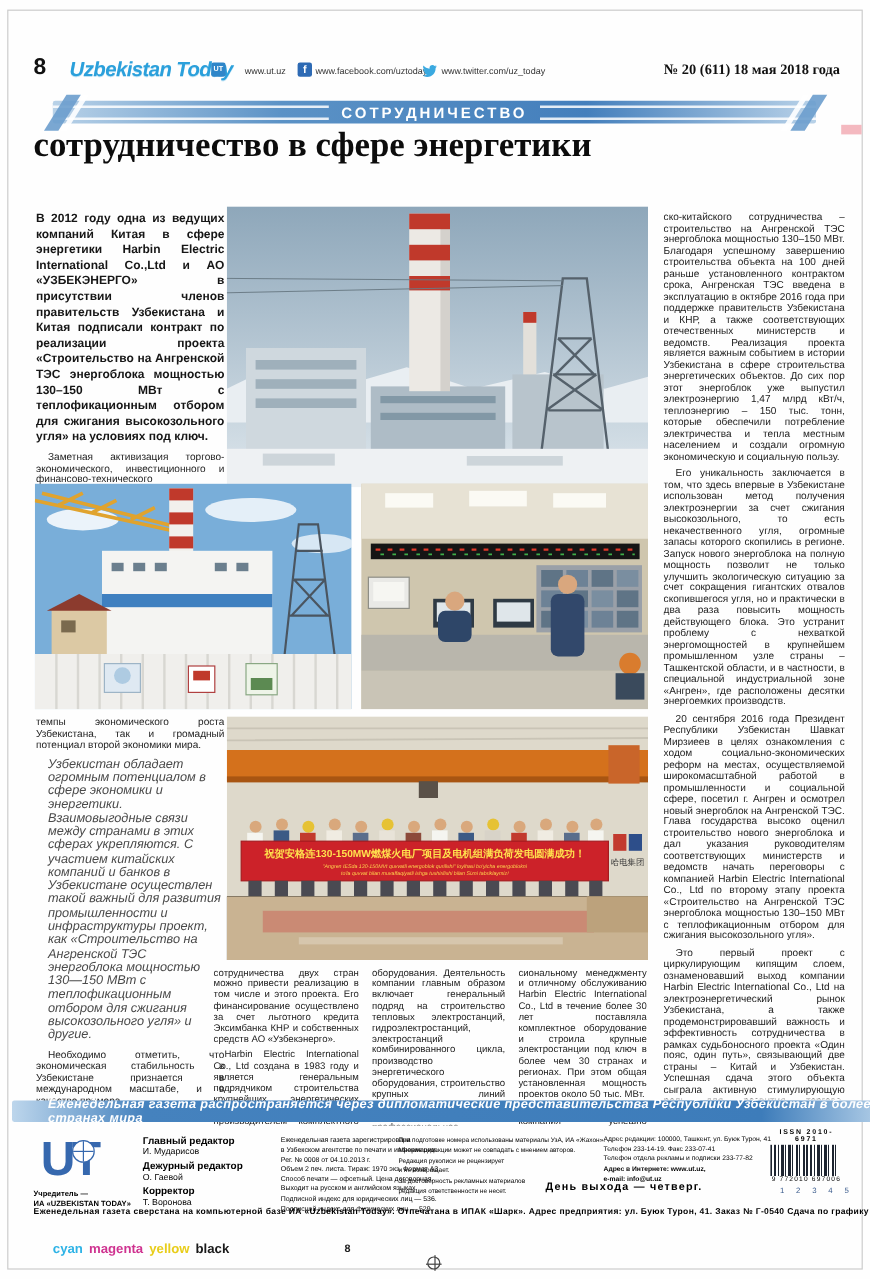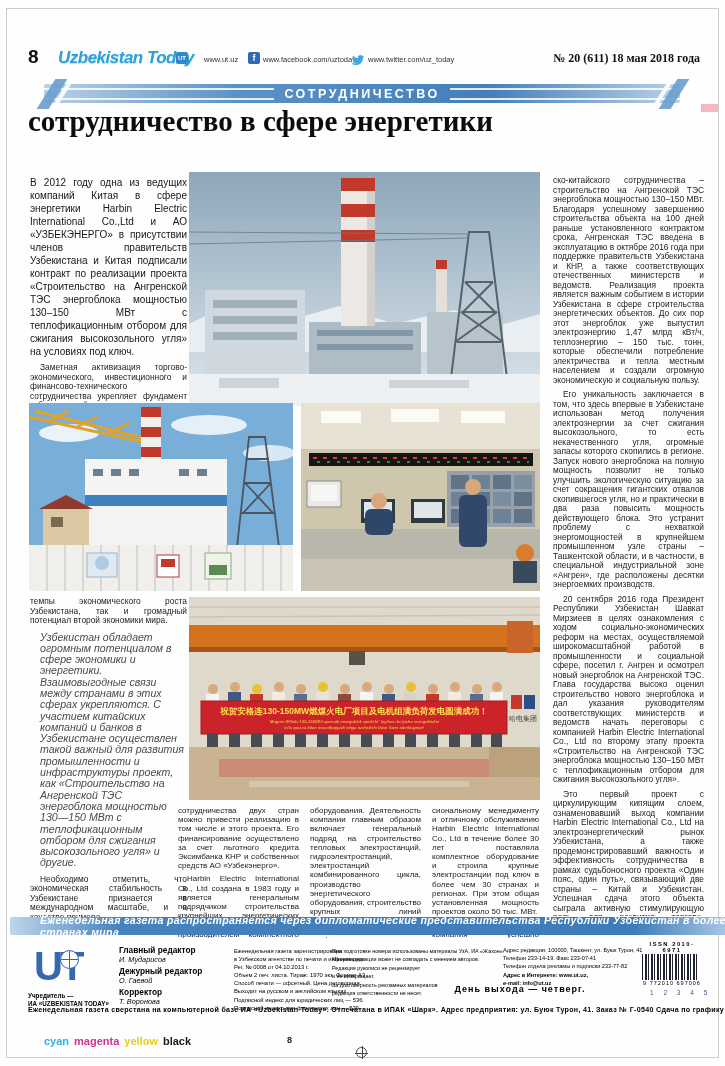--- a/index.html
+++ b/index.html
@@ -26,40 +26,40 @@
   .rib-line{flex:1;height:8px;border-top:2px solid rgba(255,255,255,.85);border-bottom:2px solid rgba(255,255,255,.85);}
   .rib-text{color:#fff;font-weight:bold;font-size:12.5px;letter-spacing:2.5px;padding:0 10px;}
   .slash{position:absolute;width:12px;height:30px;background:#6b9dcd;transform:skewX(-32deg);opacity:.9;}
   .slash.s2{background:#fff;width:5px;}
 
   
   .headline{font-family:"Liberation Serif",serif;font-weight:bold;font-size:29px;line-height:31px;color:#0c0c0c;}
 
   
   .bodycol p{margin:0 0 5px 0;font-size:8.4px;line-height:9.5px;text-align:justify;text-indent:10px;}
-  .lead{font-weight:normal;font-size:10px !important;line-height:13px !important;text-indent:0 !important;color:#161616;}
+  .lead{font-weight:bold;font-size:10px !important;line-height:13px !important;text-indent:0 !important;color:#161616;}
   .quote{font-style:italic;color:#4a4a4a;font-size:10.6px;line-height:11.3px;padding-left:10px;margin:6px 0;}
   .smallcol p{margin:0 0 4px 0;font-size:8px;line-height:9.2px;text-align:justify;text-indent:9px;}
 
   .photo{display:block;}
 
   
   .distbar{height:18px;background:linear-gradient(90deg,#bdd6ec 0%,#4582be 15%,#3d7cba 85%,#bdd6ec 100%);
            display:flex;align-items:center;justify-content:center;border-radius:2px;}
   .distbar span{color:#fff;font-weight:bold;font-style:italic;font-size:10.6px;letter-spacing:.3px;}
 
   
   .navy{color:#000000;}
   .ftlogo{font-size:40px;font-weight:bold;color:#3668ae;letter-spacing:-3px;line-height:40px;font-family:"Liberation Sans",sans-serif;}
   .globe{position:absolute;width:17px;height:17px;border-radius:50%;border:1.5px solid #3668ae;background:#fff;}
   .globe:before{content:"";position:absolute;left:46%;top:0;width:1.5px;height:100%;background:#3668ae;}
   .globe:after{content:"";position:absolute;top:46%;left:0;height:1.5px;width:100%;background:#3668ae;}
   .founder{font-size:6.3px;font-weight:bold;line-height:8px;}
   .ed-role{font-size:8.3px;font-weight:bold;line-height:10px;}
-  .ed-name{font-size:7.3px;line-height:9px;margin-bottom:2px;font-style:italic;}
+  .ed-name{font-size:7.3px;line-height:9px;margin-bottom:2px;}
   .finytxt div{font-size:5.8px;line-height:8.1px;white-space:nowrap;}
   .notes div{font-size:5.4px;line-height:8.4px;white-space:nowrap;}
   .addr div{font-size:5.6px;line-height:8.2px;white-space:nowrap;}
   .addr div.b{font-weight:bold;}
   .issn{font-size:5.8px;letter-spacing:1.5px;font-weight:bold;}
   .bars{width:56px;height:26px;margin-top:1px;
         background:repeating-linear-gradient(90deg,#1d2430 0 1px,#fff 1px 3px,#1d2430 3px 5px,#fff 5px 6px);}
   .bcode{font-size:5.5px;letter-spacing:1px;}
   .marks{font-size:6.5px;letter-spacing:4px;color:#3a5b8c;}
   .dayline{font-size:9px;font-weight:bold;letter-spacing:1px;text-align:center;}

